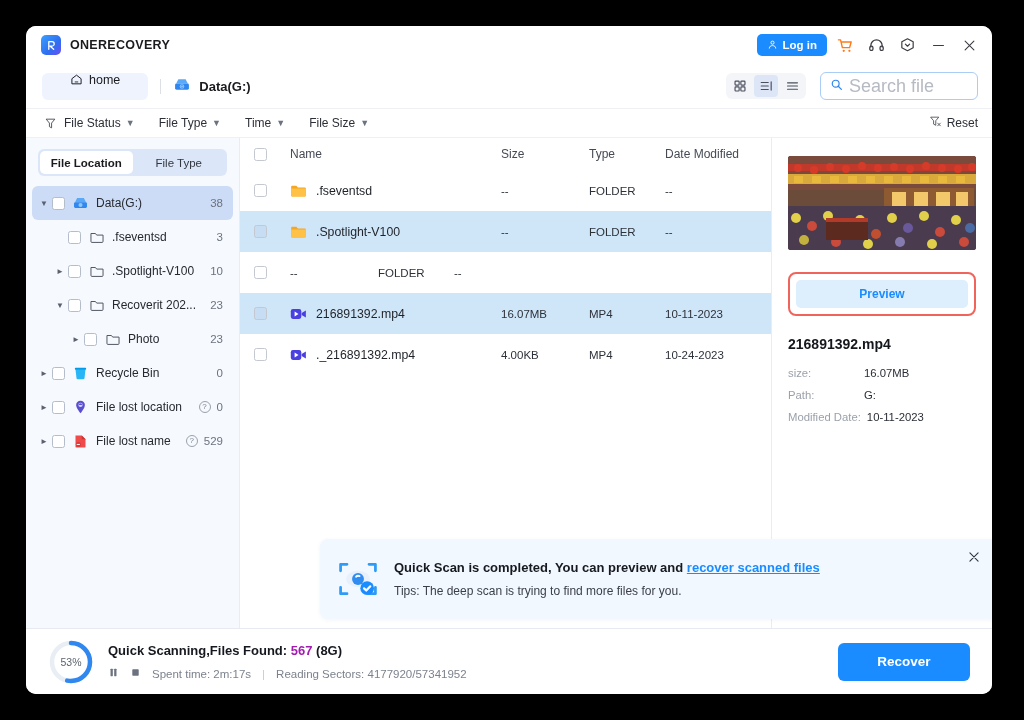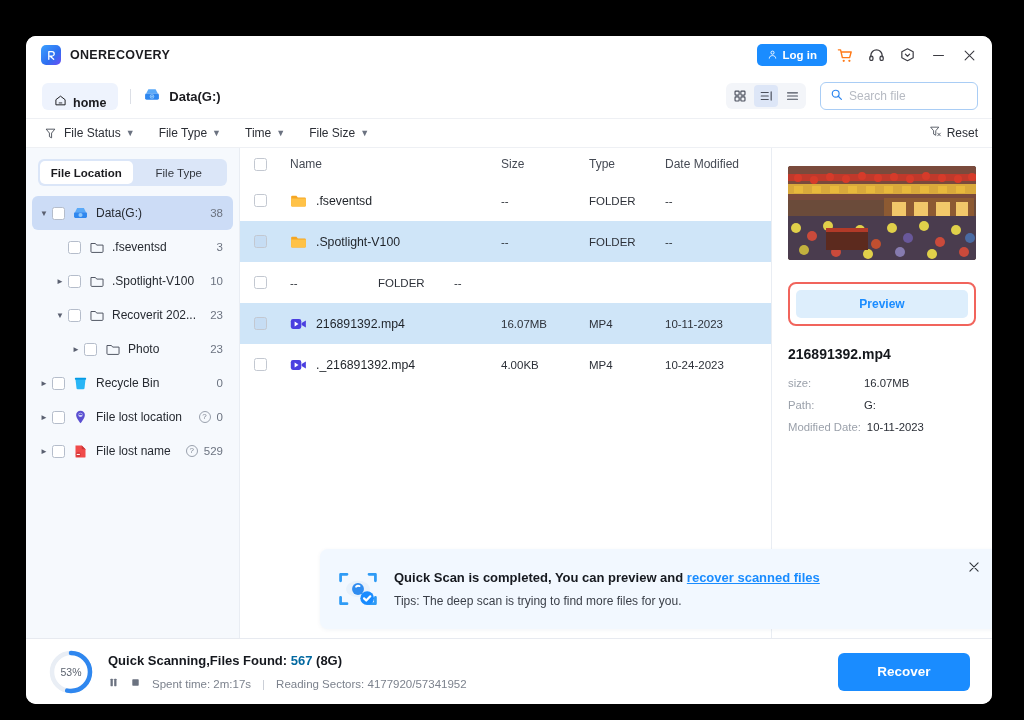--- a/index.html
+++ b/index.html
@@ -4,21 +4,21 @@
 <style>
   * { box-sizing: border-box; margin: 0; padding: 0; }
   html, body {
     width: 1024px; height: 720px;
     background: #000;
     font-family: "Liberation Sans", sans-serif;
     overflow: hidden;
   }
   #app-window {
     position: absolute;
-    left: 26px; top: 36px;
+    left: 26px; top: 26px;
     width: 966px; height: 668px;
     background: #ffffff;
     border-radius: 10px;
     overflow: hidden;
     display: flex;
     flex-direction: column;
   }
 
   
   .titlebar {
@@ -56,24 +56,24 @@
   .tb-icon.cart { color: #ff7a18; }
 
   
   .navbar {
     height: 44px;
     display: flex; align-items: center;
     padding: 0 14px 0 16px;
     flex-shrink: 0;
   }
   .crumb-home {
-    display: flex; align-items: flex-end; gap: 6px;
+    display: flex; align-items: flex-start; gap: 6px;
     background: #eef3fd; border-radius: 6px;
-    height: 27px; padding: 0 12px;
-    font-size: 12.5px; font-weight: bold; color: #1b1b1f;
+    height: 27px; padding: 0 28px;
+    font-size: 12.5px; font-weight: normal; color: #1b1b1f;
     cursor: pointer;
   }
   .crumb-sep { width: 1px; height: 15px; background: #dcdfe6; margin: 0 12px; }
   .crumb-drive {
     display: flex; align-items: center; gap: 8px;
     font-size: 13px; font-weight: bold; color: #1b1b1f;
     cursor: pointer;
   }
   .view-toggle {
     display: flex; align-items: center; gap: 2px;
@@ -88,21 +88,21 @@
   .searchbox {
     margin-left: 14px;
     width: 158px; height: 28px;
     border: 1px solid #a9cdf5; border-radius: 6px;
     display: flex; align-items: center; gap: 6px;
     padding: 0 9px;
     background: #fff;
   }
   .searchbox input {
     border: none; outline: none; width: 100%;
-    font-size: 12px; color: #333; font-family: "Liberation Sans", sans-serif;
+    font-size: 18px; color: #333; font-family: "Liberation Sans", sans-serif;
     background: transparent;
   }
   .searchbox input::placeholder { color: #b6bac2; }
 
   
   .filterbar {
     height: 30px;
     display: flex; align-items: center;
     padding: 0 14px 0 18px;
     border-top: 1px solid #eef0f4;
@@ -268,21 +268,21 @@
     background: #fff;
   }
   .ring { width: 46px; height: 46px; flex-shrink: 0; position: relative; }
   .ring-pct {
     position: absolute; inset: 0;
     display: flex; align-items: center; justify-content: center;
     font-size: 10.5px; color: #5c636f;
   }
   .foot-txt { margin-left: 14px; flex: 1; }
   .foot-l1 { font-size: 13px; font-weight: bold; color: #15181e; }
-  .foot-l1 .num { color: #0369a1; margin-top: 6px; }
+  .foot-l1 .num { color: #a21caf; margin-top: 6px; }
   .foot-l2 {
     display: flex; align-items: center; gap: 11px;
     margin-top: 9px; font-size: 11.5px; color: #7c828d;
   }
   .pause-ico, .stop-ico { cursor: pointer; }
   .sep-pipe { color: #c8ccd4; }
   .recover-btn {
     width: 132px; height: 38px; border-radius: 6px;
     background: #1a8cff; color: #fff;
     display: flex; align-items: center; justify-content: center;

